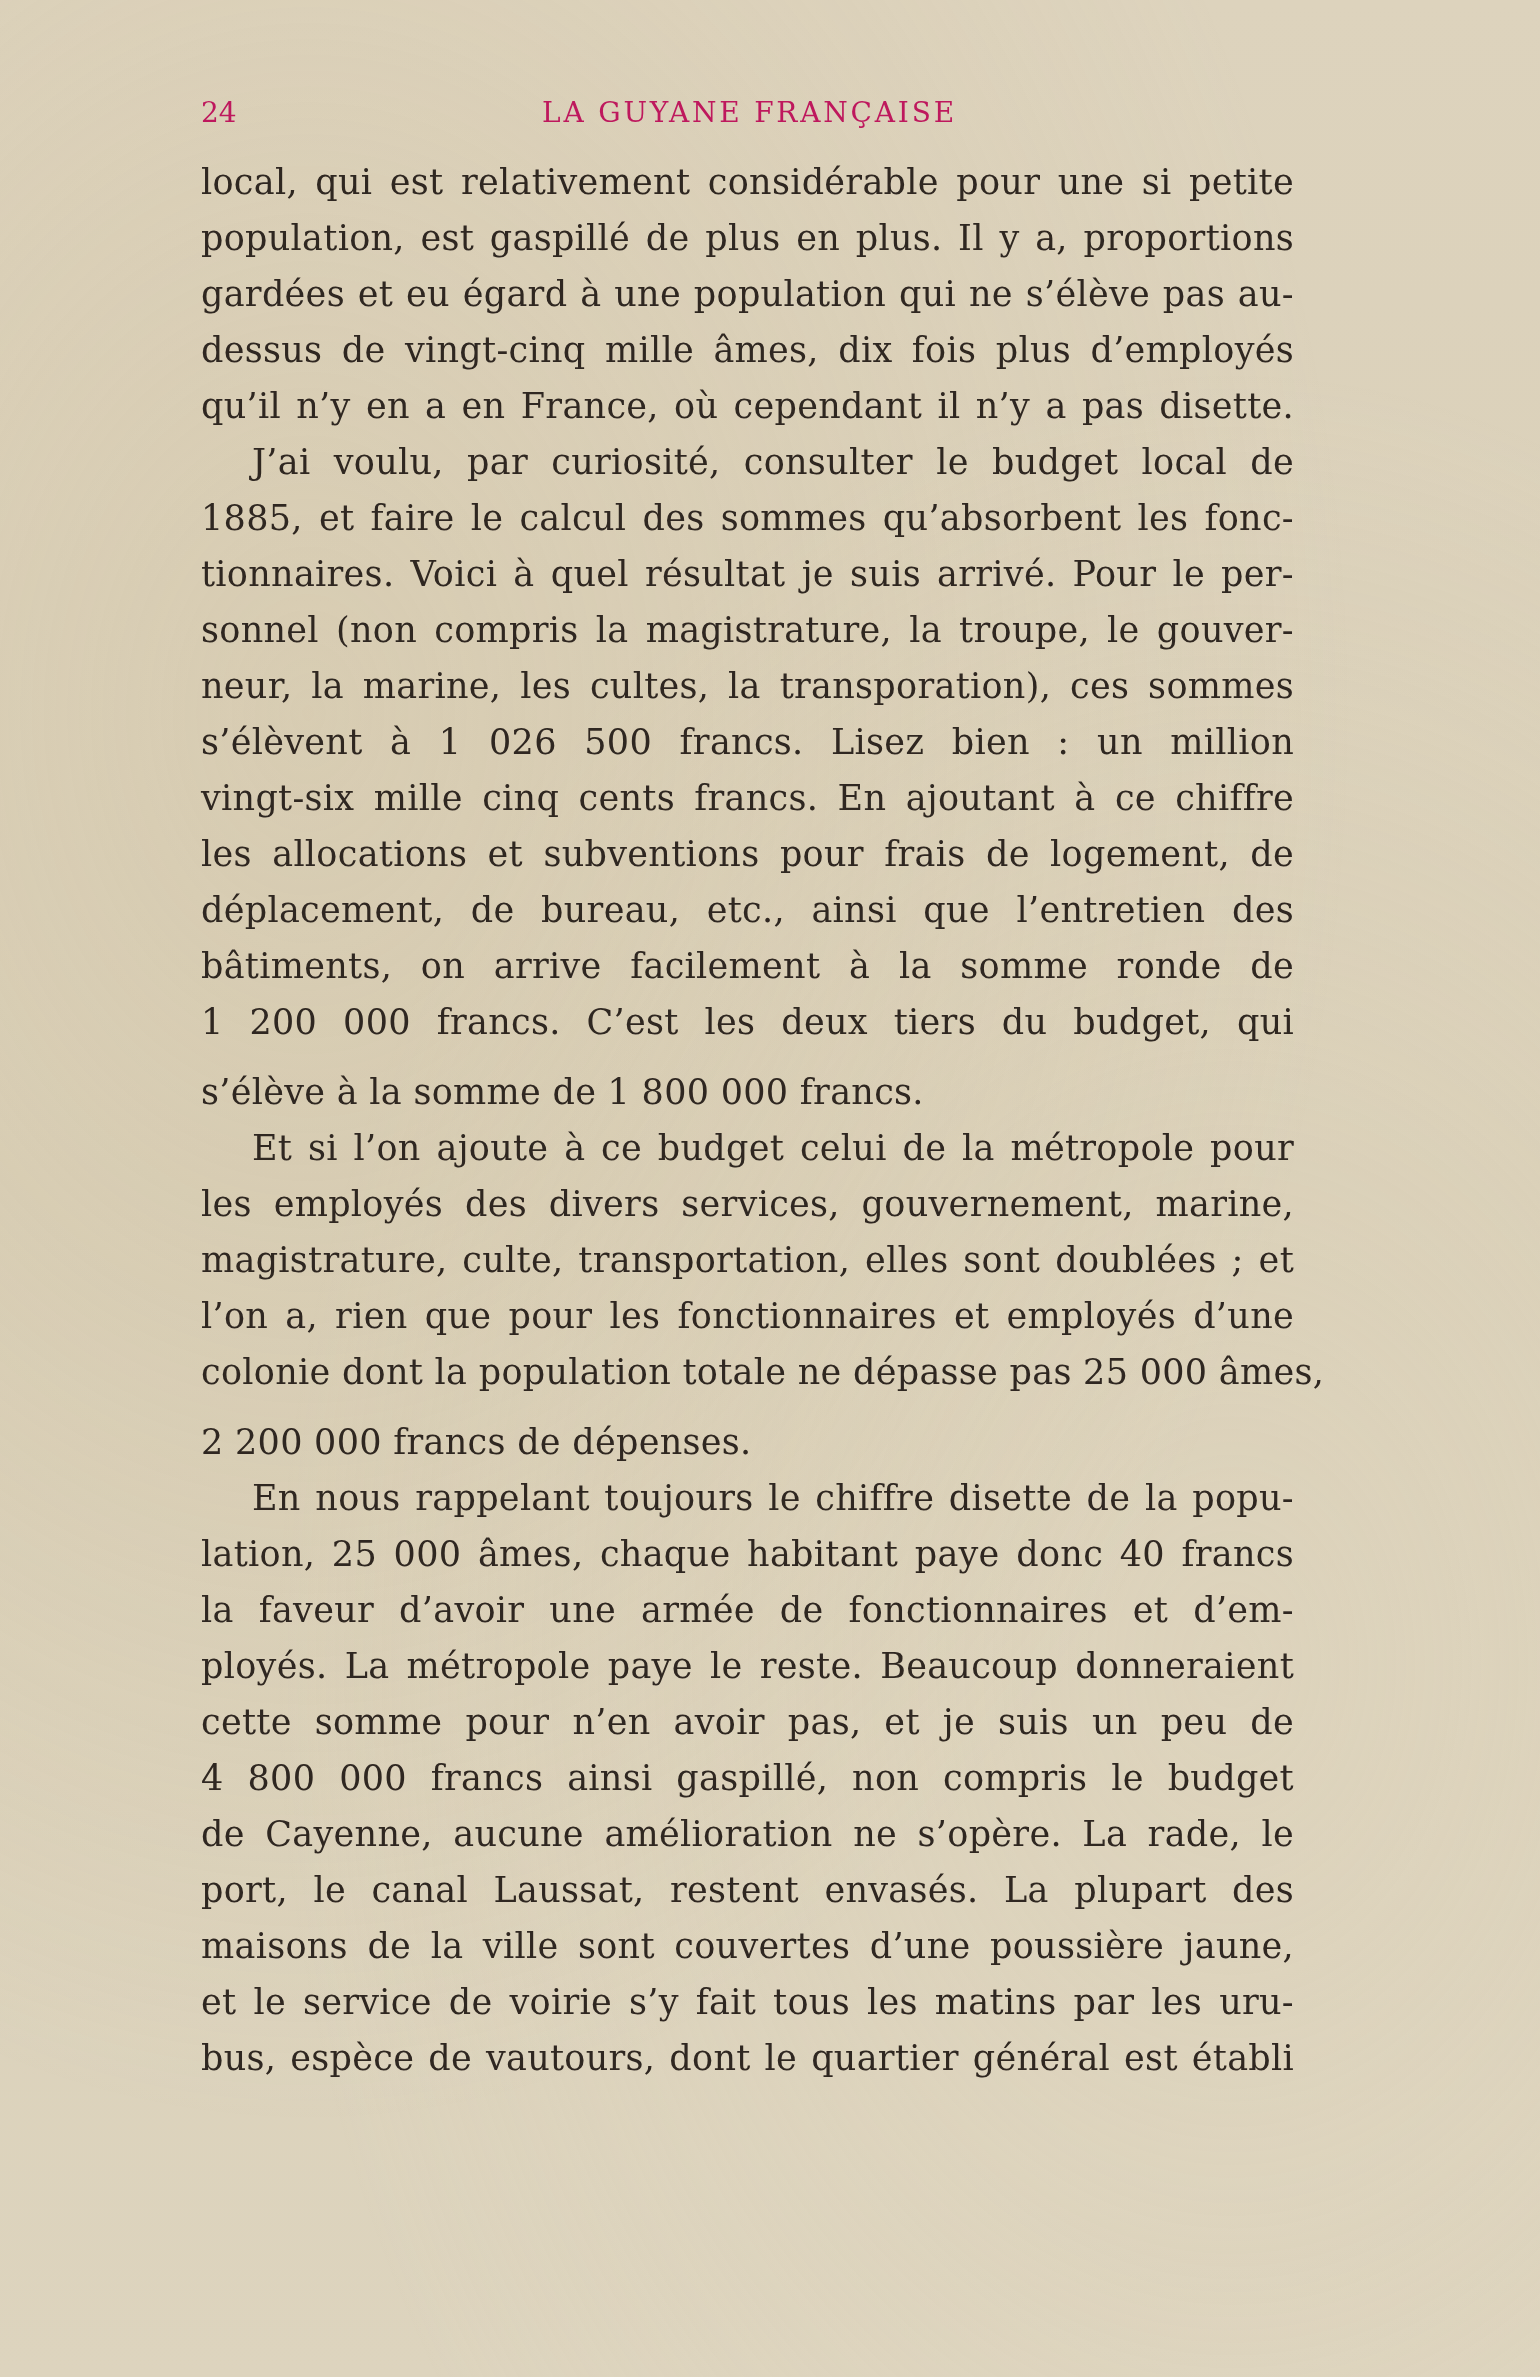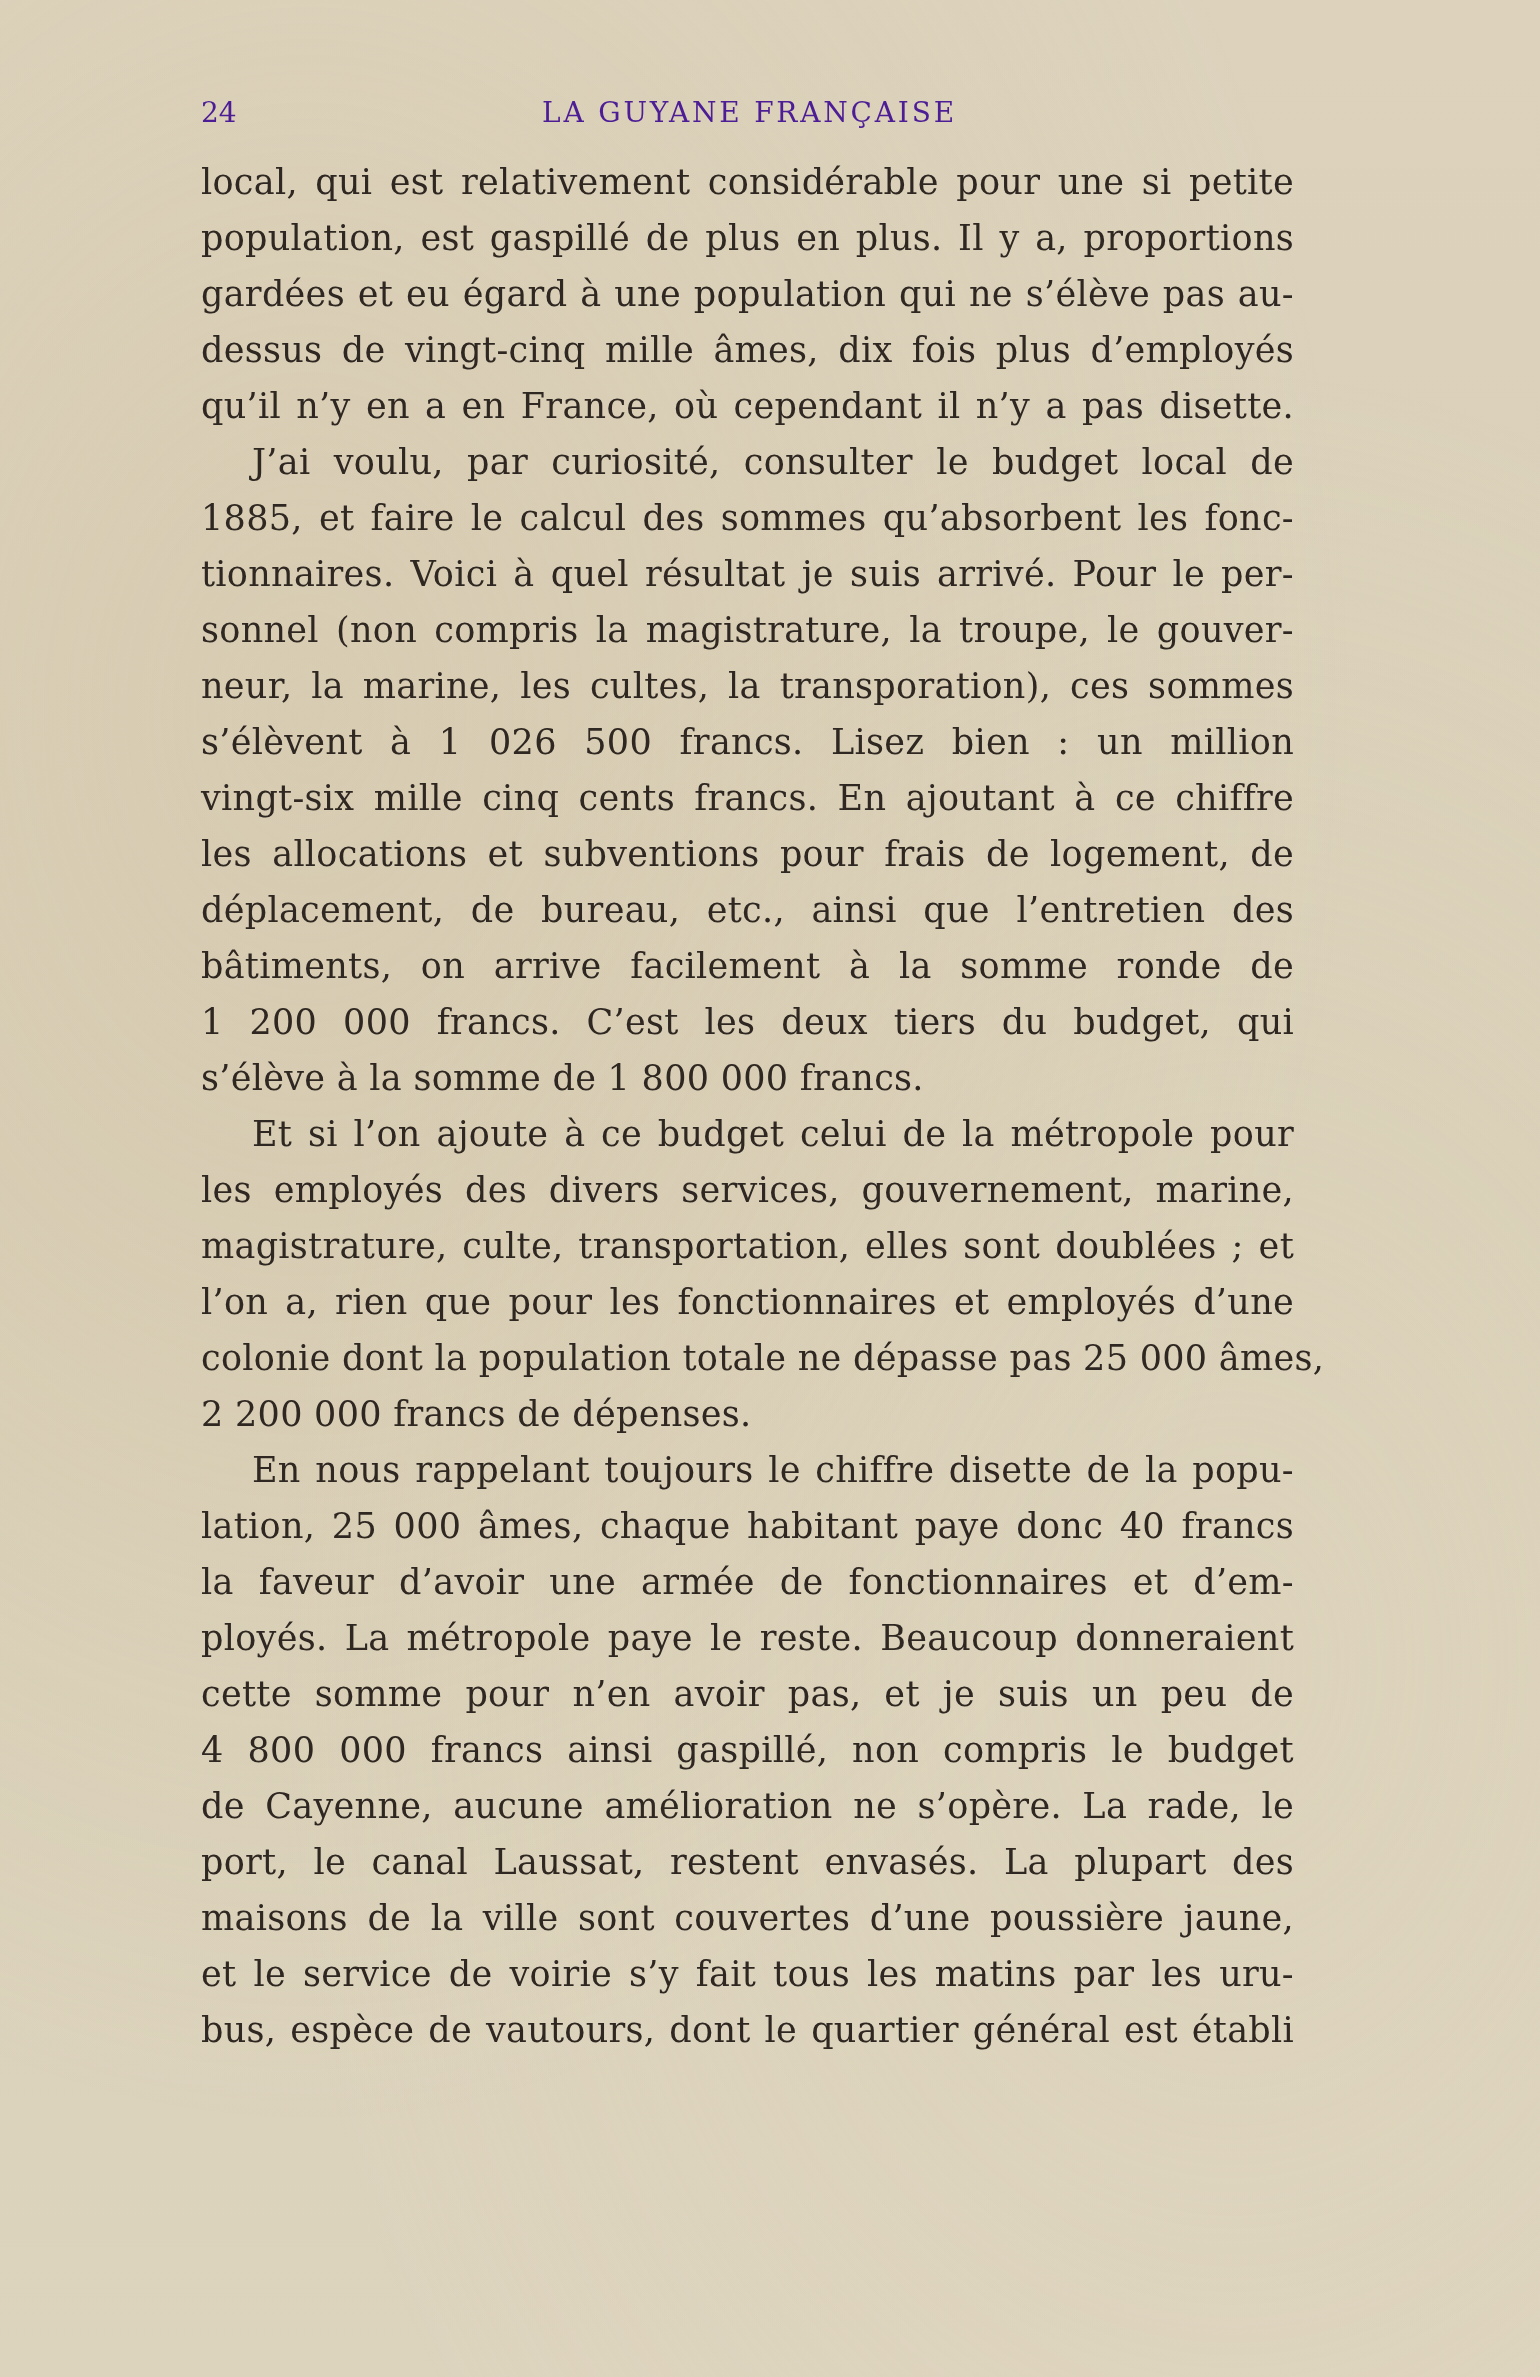--- a/index.html
+++ b/index.html
@@ -23,21 +23,21 @@
       position: absolute;
       left: 201px;
       top: 96px;
       width: 1093px;
     }
     .running-head {
       position: relative;
       height: 50px;
       font-size: 28px;
       letter-spacing: 2.8px;
-      color: #4c1d95;
+      color: #be185d;
       text-decoration: underline;
     }
     .page-number {
       position: absolute;
       left: 0;
       top: 0;
       letter-spacing: 0;
     }
     .running-title {
       position: absolute;
@@ -58,20 +58,21 @@
       text-align-last: justify;
       white-space: nowrap;
       overflow: visible;
       letter-spacing: 0.3px;
     }
     .line.indent {
       padding-left: 51px;
     }
     .line.last {
       text-align-last: left;
+      margin-top: 14px;
     }
   </style>
 </head>
 <body>
 
 <div class="page">
   <div class="running-head">
     <span class="page-number">24</span>
     <span class="running-title">LA GUYANE FRANÇAISE</span>
   </div>

